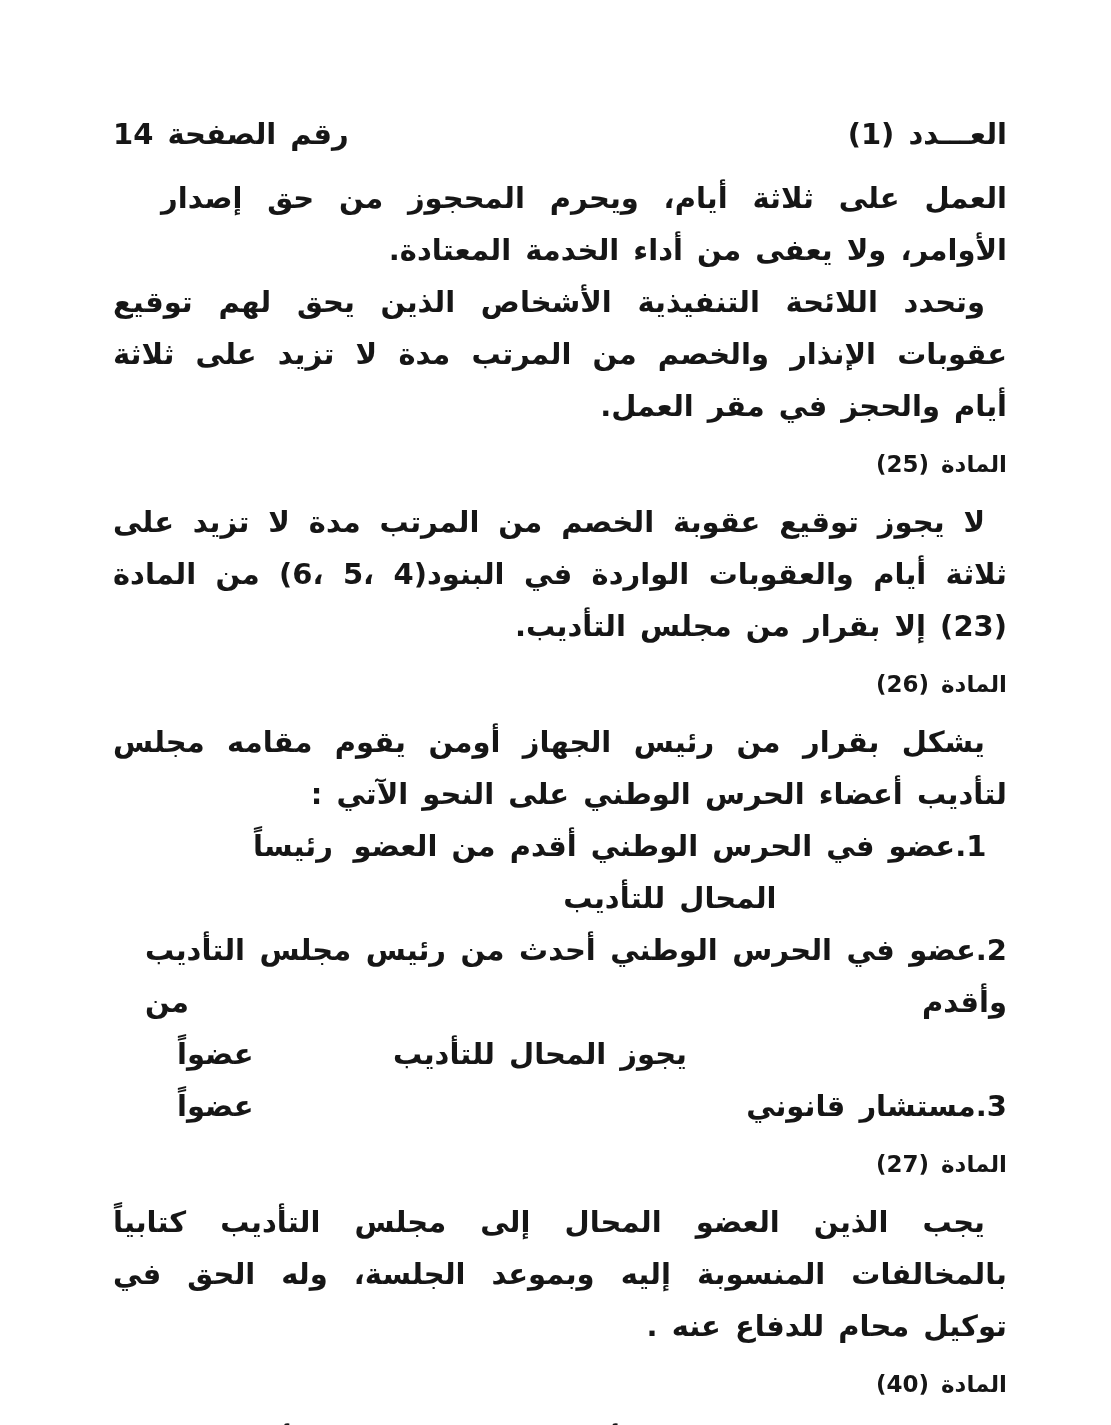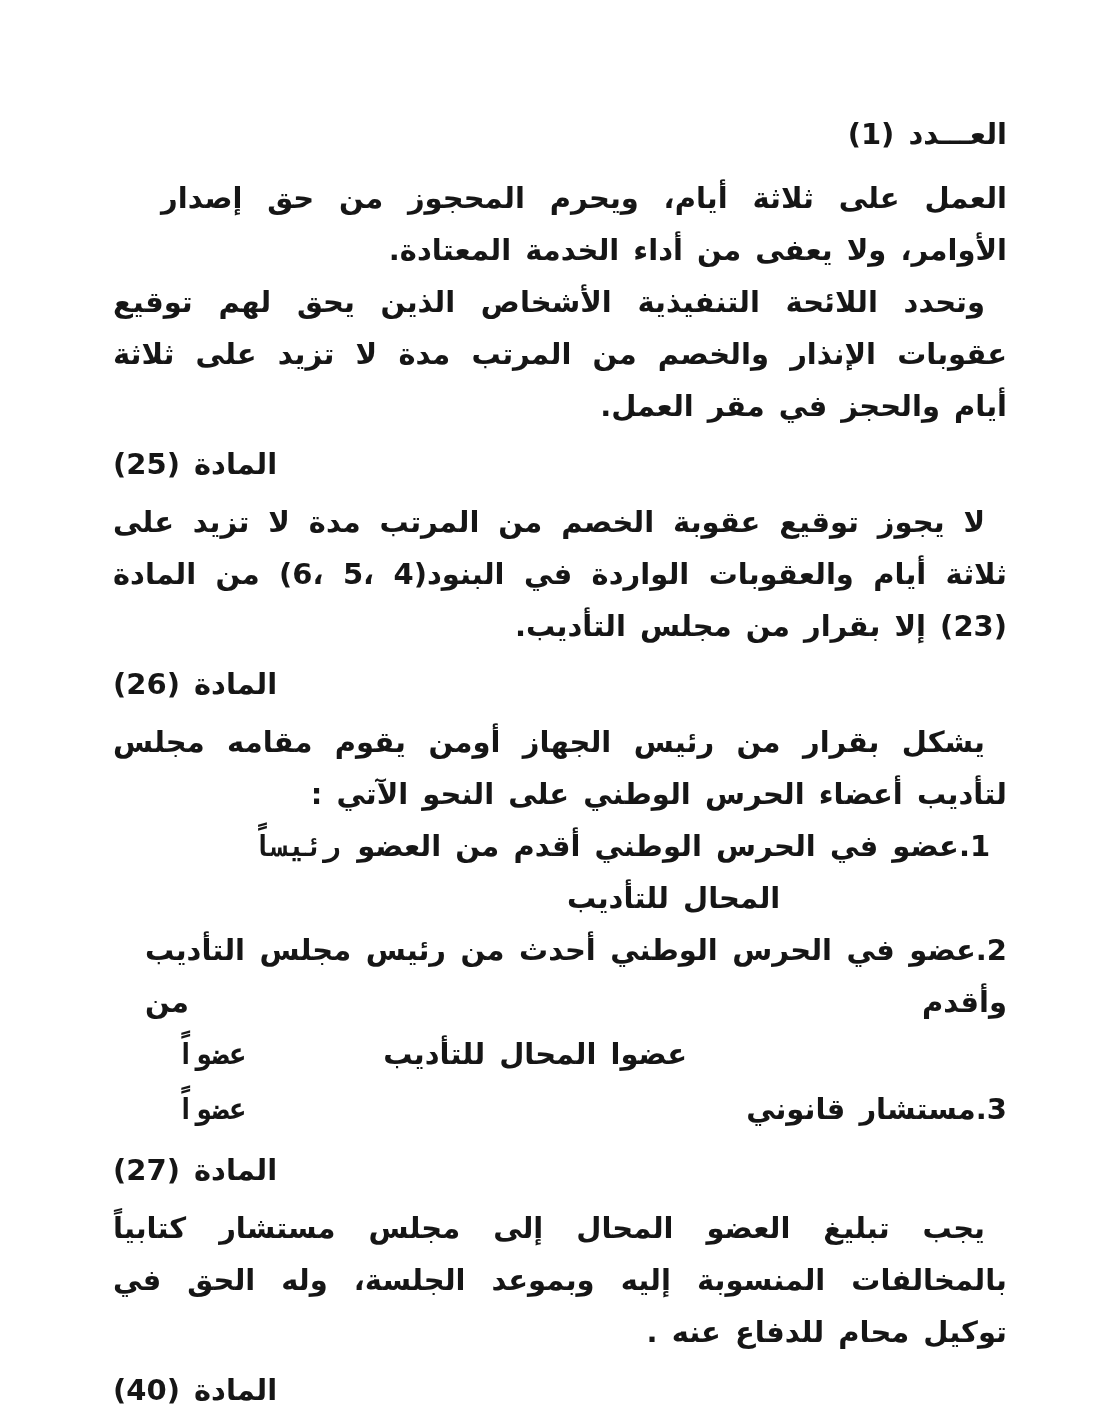--- a/index.html
+++ b/index.html
@@ -28,50 +28,51 @@
     align-items: baseline;
     margin-bottom: 12px;
   }
   .doc-header .issue { padding-left: 40px; }
   .para {
     text-align: justify;
     text-indent: 22px;
   }
   .para.no-indent { text-indent: 0; margin-left: 48px; }
   .article-heading {
-    font-size: 29px;
+    font-size: 23px;
     font-weight: bold;
-    text-align: left;
+    text-align: right;
     margin: 6px 0;
   }
   .council-list { width: 100%; }
   .list-row {
     display: flex;
     justify-content: space-between;
     align-items: baseline;
   }
   .list-row .row-text { text-align: center; }
-  .list-row .row-label { white-space: nowrap; font-family: Liberation Mono, monospace; }
+  .list-row .row-label { white-space: nowrap; }
   .row-chair { padding-left: 140px; }
   .row-full {
     display: block;
     text-align: justify;
     text-align-last: justify;
     margin-left: 32px;
   }
   .row-cont { padding-right: 320px; padding-left: 64px; }
   .row-member { padding-left: 64px; }
 </style>
 </head>
 <body>
 
 <div class="page">
 
   <div class="doc-header">
     <span class="issue">العـــدد (1)</span>
+    <span class="page-num">رقم الصفحة 14</span>
   </div>
 
   <p class="para no-indent">العمل على ثلاثة أيام، ويحرم المحجوز من حق إصدار الأوامر، ولا يعفى من أداء الخدمة المعتادة.</p>
 
   <p class="para">وتحدد اللائحة التنفيذية الأشخاص الذين يحق لهم توقيع عقوبات الإنذار والخصم من المرتب مدة لا تزيد على ثلاثة أيام والحجز في مقر العمل.</p>
 
   <h2 class="article-heading">المادة (25)</h2>
   <p class="para">لا يجوز توقيع عقوبة الخصم من المرتب مدة لا تزيد على ثلاثة أيام والعقوبات الواردة في البنود(4 ،5 ،6) من المادة (23) إلا بقرار من مجلس التأديب.</p>
 
   <h2 class="article-heading">المادة (26)</h2>
@@ -79,28 +80,28 @@
 
   <div class="council-list">
     <div class="list-row row-chair">
       <span class="row-text">1.عضو في الحرس الوطني أقدم من العضو المحال للتأديب</span>
       <span class="row-label">رئيساً</span>
     </div>
     <div class="list-row row-full">
       <span class="row-text">2.عضو في الحرس الوطني أحدث من رئيس مجلس التأديب وأقدم من</span>
     </div>
     <div class="list-row row-cont">
-      <span class="row-text">عضوا المحال للتأديب</span>
+      <span class="row-text">يجوز المحال للتأديب</span>
       <span class="row-label">عضواً</span>
     </div>
     <div class="list-row row-member">
       <span class="row-text">3.مستشار قانوني</span>
       <span class="row-label">عضواً</span>
     </div>
   </div>
 
   <h2 class="article-heading">المادة (27)</h2>
-  <p class="para">يجب تبليغ العضو المحال إلى مجلس مستشار كتابياً بالمخالفات المنسوبة إليه وبموعد الجلسة، وله الحق في توكيل محام للدفاع عنه .</p>
+  <p class="para">يجب الذين العضو المحال إلى مجلس التأديب كتابياً بالمخالفات المنسوبة إليه وبموعد الجلسة، وله الحق في توكيل محام للدفاع عنه .</p>
 
   <h2 class="article-heading">المادة (40)</h2>
   <p class="para">يبلغ العضو الصادر في شأنه قرار من مجلس التأديب بالقرار كتابياً خلال أسبوع من تاريخ صدوره، ويجوز له ولرئيس الحرس الطعن في القرار الصادر عن المجلس أمام المحكمة المختصة طبقاً للأوضاع المقررة في قانون القضاء الإداري .</p>
 
 </div>
 
 </body></html>

